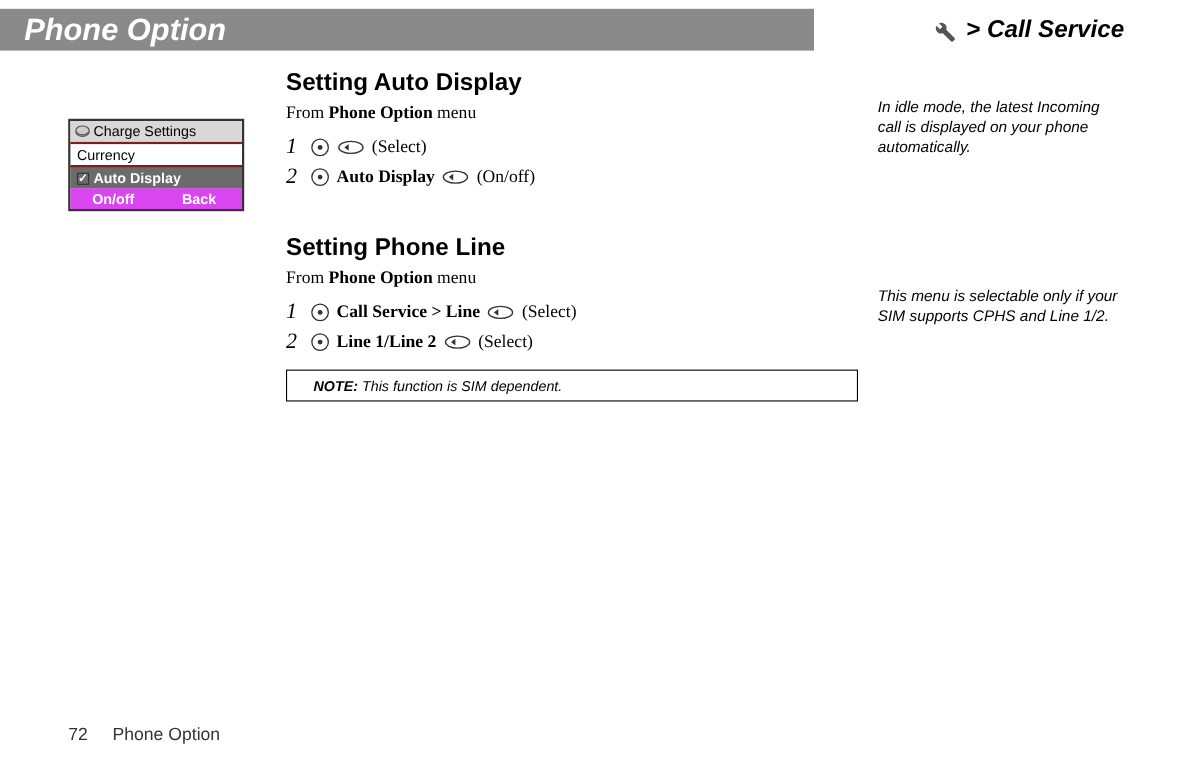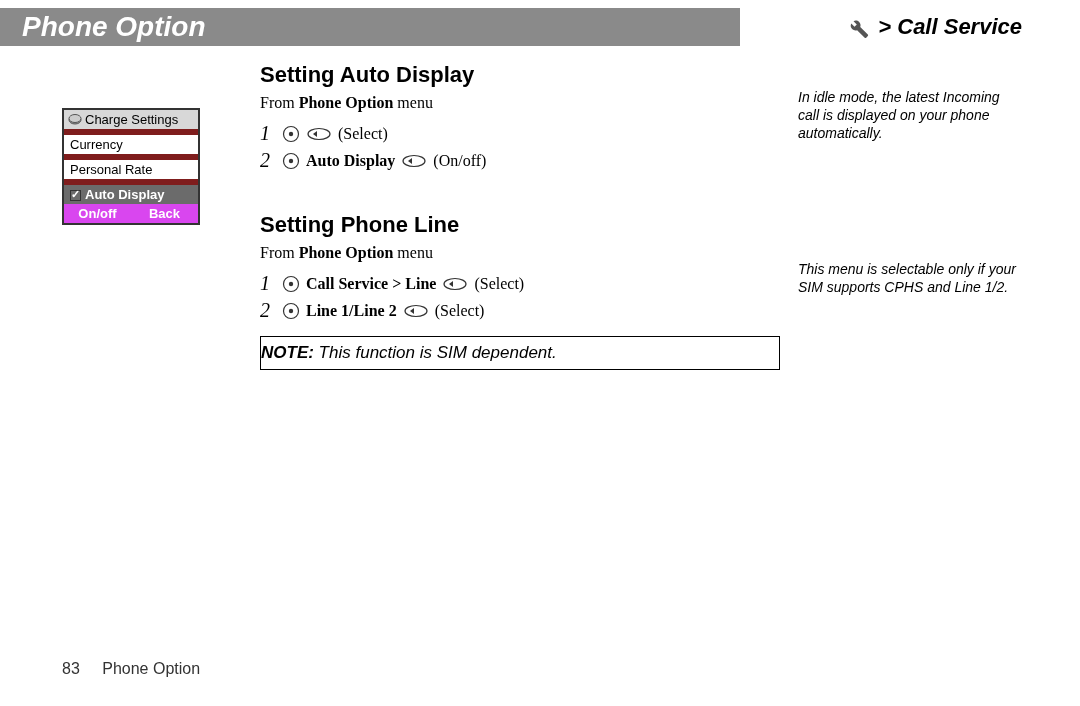--- a/index.html
+++ b/index.html
@@ -46,37 +46,37 @@
   .content-area {
     position: absolute;
     left: 62px;
     top: 62px;
     width: 720px;
   }
   .phone-screenshot {
     position: absolute;
     left: 0;
     top: 46px;
-    width: 138px;
+    width: 160px;
     border: 2px solid #333;
     font-family: Arial, sans-serif;
     font-size: 13px;
     background: #fff;
   }
   .ps-header {
     background: #d8d8d8;
     padding: 2px 4px;
     display: flex;
     align-items: center;
     gap: 3px;
     font-weight: normal;
   }
   .ps-row {
     padding: 2px 6px;
-    border-top: 6px solid #7f1d1d;
+    border-top: 2px solid #7f1d1d;
     display: flex;
     justify-content: space-between;
     align-items: center;
   }
   .ps-row.selected {
     background: #6b6b6b;
     color: #fff;
     font-weight: bold;
   }
   .ps-row .on-badge {
@@ -145,25 +145,25 @@
     width: 16px;
   }
   .nav-icon, .select-icon {
     display: inline-flex;
     align-items: center;
   }
   .nav-icon svg, .select-icon svg { display: block; }
   .step .bold { font-weight: bold; }
   .note-box {
     border: 1.5px solid #000;
-    padding: 6px 0;
+    padding: 6px 24px;
     margin-top: 14px;
     font-family: Arial, sans-serif;
     font-style: italic;
-    font-size: 17px;
+    font-size: 13px;
   }
   .note-box .note-label { font-weight: bold; }
   .side-note {
     position: absolute;
     right: 62px;
     width: 220px;
     font-family: Arial, sans-serif;
     font-style: italic;
     font-size: 14px;
     line-height: 1.3;
@@ -205,23 +205,20 @@
       <span class="coin-icon">
         <svg width="14" height="14" viewBox="0 0 14 14">
             <ellipse cx="7" cy="7" rx="6" ry="4" fill="#999" stroke="#555"></ellipse>
             <ellipse cx="7" cy="5.5" rx="6" ry="4" fill="#ccc" stroke="#555"></ellipse>
           </svg>
       </span>
       <span>Charge Settings</span>
     </div>
     <div class="ps-row">
       <span>Currency</span>
-    </div>
-    <div class="ps-row">
-      <span>Personal Rate</span>
     </div>
     <div class="ps-row selected">
       <span><span class="ps-checkbox checked"></span><span>Auto Display</span></span>
     </div>
     <div class="ps-footer">
       <div>On/off</div>
       <div>Back</div>
     </div>
   </div>
 
@@ -306,15 +303,15 @@
     <div class="note-box">
       <span class="note-label">NOTE:</span><span> This function is SIM dependent.</span>
     </div>
   </div>
 </div>
 
 <div class="side-note first">In idle mode, the latest Incoming call is displayed on your phone automatically.</div>
 <div class="side-note second">This menu is selectable only if your SIM supports CPHS and Line 1/2.</div>
 
 <div class="footer">
-  <span class="pnum">83</span>
+  <span class="pnum">72</span>
   <span>Phone Option</span>
 </div>
 
 </body></html>

